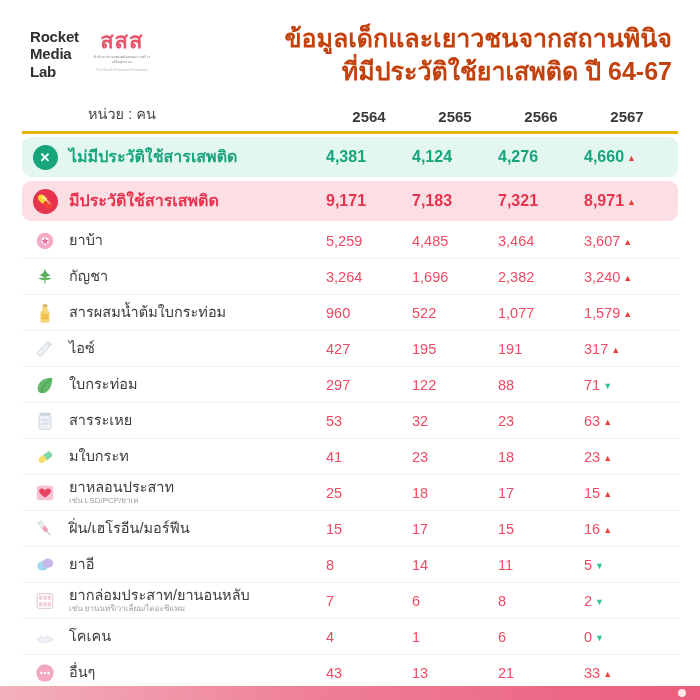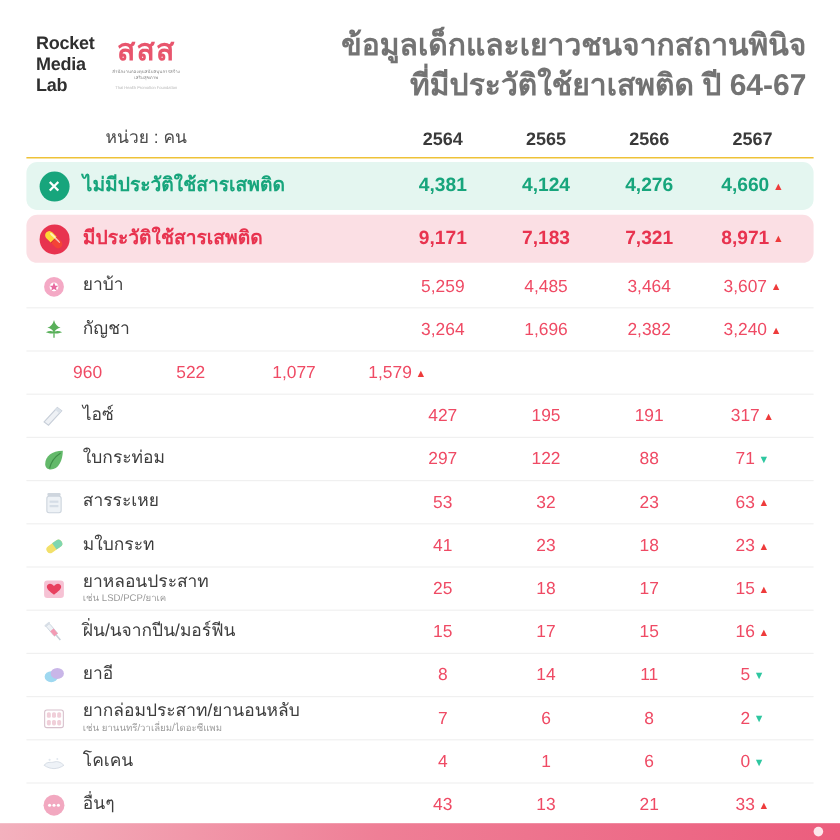--- a/index.html
+++ b/index.html
@@ -36,21 +36,21 @@
     line-height: 1.15;
     color: #2f2f2f;
     letter-spacing: -0.2px;
   }
   .sponsor {
     width: 66px;
     text-align: center;
     padding-top: 2px;
   }
   .sponsor-mark {
-    font-size: 25px;
+    font-size: 22px;
     font-weight: bold;
     color: #e8556d;
     letter-spacing: 1px;
     line-height: 1;
   }
   .sponsor-sub {
     font-size: 3.6px;
     color: #7a7a7a;
     line-height: 1.5;
     margin-top: 3px;
@@ -63,35 +63,35 @@
     margin-top: 2px;
   }
   .title-wrap {
     flex: 1 1 auto;
     text-align: right;
     padding-right: 2px;
   }
   .title-line {
     font-size: 25px;
     font-weight: bold;
-    color: #737373;
+    color: #c2410c;
     line-height: 1.32;
     white-space: nowrap;
   }
 
   
   .table {
     margin: 14px 22px 0 22px;
     width: 656px;
   }
   .col-head {
     display: flex;
     align-items: flex-end;
     padding: 0 8px 6px 8px;
-    border-bottom: 1px solid #eab308;
+    border-bottom: 3px solid #eab308;
   }
   .col-label {
     flex: 1 1 auto;
     font-size: 14.5px;
     color: #4a4a4a;
     padding-left: 58px;
   }
   .col-year {
     width: 86px;
     text-align: center;
@@ -120,21 +120,20 @@
   }
   .row-label .txt-wrap { line-height: 1.12; }
   .row-label .sub {
     display: block;
     font-size: 8px;
     color: #9a9a9a;
     margin-top: 1px;
   }
   .cell {
     width: 86px;
-    text-align: center;
     font-size: 14.5px;
     color: #ef4a64;
     position: relative;
     white-space: nowrap;
   }
   .cell .tri {
     font-size: 9px;
     margin-left: 3px;
     vertical-align: 1px;
   }
@@ -290,20 +289,30 @@
             </svg>
           </span>
           <span class="txt-wrap">กัญชา</span>
         </div>
         <div class="cell"><span>3,264</span></div>
         <div class="cell"><span>1,696</span></div>
         <div class="cell"><span>2,382</span></div>
         <div class="cell"><span>3,240</span><span class="tri up">▲</span></div>
       </div>
       <div class="row">
+        <div class="row-label">
+          <span class="ic">
+            <svg width="22" height="22" viewBox="0 0 24 24">
+              <rect x="9.5" y="2.5" width="5" height="3" rx="1" fill="#d7b36a"></rect>
+              <path d="M9 5.5 h6 v3 l2 3 v9 a2 2 0 0 1 -2 2 h-6 a2 2 0 0 1 -2 -2 v-9 l2 -3 z" fill="#f5d87a"></path>
+              <rect x="8" y="13" width="8" height="6" fill="#f0c24c"></rect>
+            </svg>
+          </span>
+          <span class="txt-wrap">สารผสมน้ำต้มใบกระท่อม</span>
+        </div>
         <div class="cell"><span>960</span></div>
         <div class="cell"><span>522</span></div>
         <div class="cell"><span>1,077</span></div>
         <div class="cell"><span>1,579</span><span class="tri up">▲</span></div>
       </div>
       <div class="row">
         <div class="row-label">
           <span class="ic">
             <svg width="22" height="22" viewBox="0 0 24 24">
               <path d="M3 17 L15 4 L19 7 L7 20 Z" fill="#eef1f5" stroke="#c7ced8" stroke-width="1"></path>
@@ -386,21 +395,21 @@
           <span class="ic">
             <svg width="22" height="22" viewBox="0 0 24 24">
               <g transform="rotate(-40 12 12)">
                 <rect x="10" y="3" width="4" height="12" rx="1" fill="#eef2f6" stroke="#ccd4dd" stroke-width="0.8"></rect>
                 <rect x="10" y="9" width="4" height="6" fill="#f39bb4"></rect>
                 <rect x="11.3" y="15" width="1.4" height="6" fill="#c6cfd8"></rect>
                 <rect x="9" y="1.5" width="6" height="2" rx="1" fill="#d7dee6"></rect>
               </g>
             </svg>
           </span>
-          <span class="txt-wrap">ฝิ่น/นจากปีน/มอร์ฟีน</span>
+          <span class="txt-wrap">ฝิ่น/เฮโรอีน/มอร์ฟีน</span>
         </div>
         <div class="cell"><span>15</span></div>
         <div class="cell"><span>17</span></div>
         <div class="cell"><span>15</span></div>
         <div class="cell"><span>16</span><span class="tri up">▲</span></div>
       </div>
       <div class="row">
         <div class="row-label">
           <span class="ic">
             <svg width="22" height="22" viewBox="0 0 24 24">

